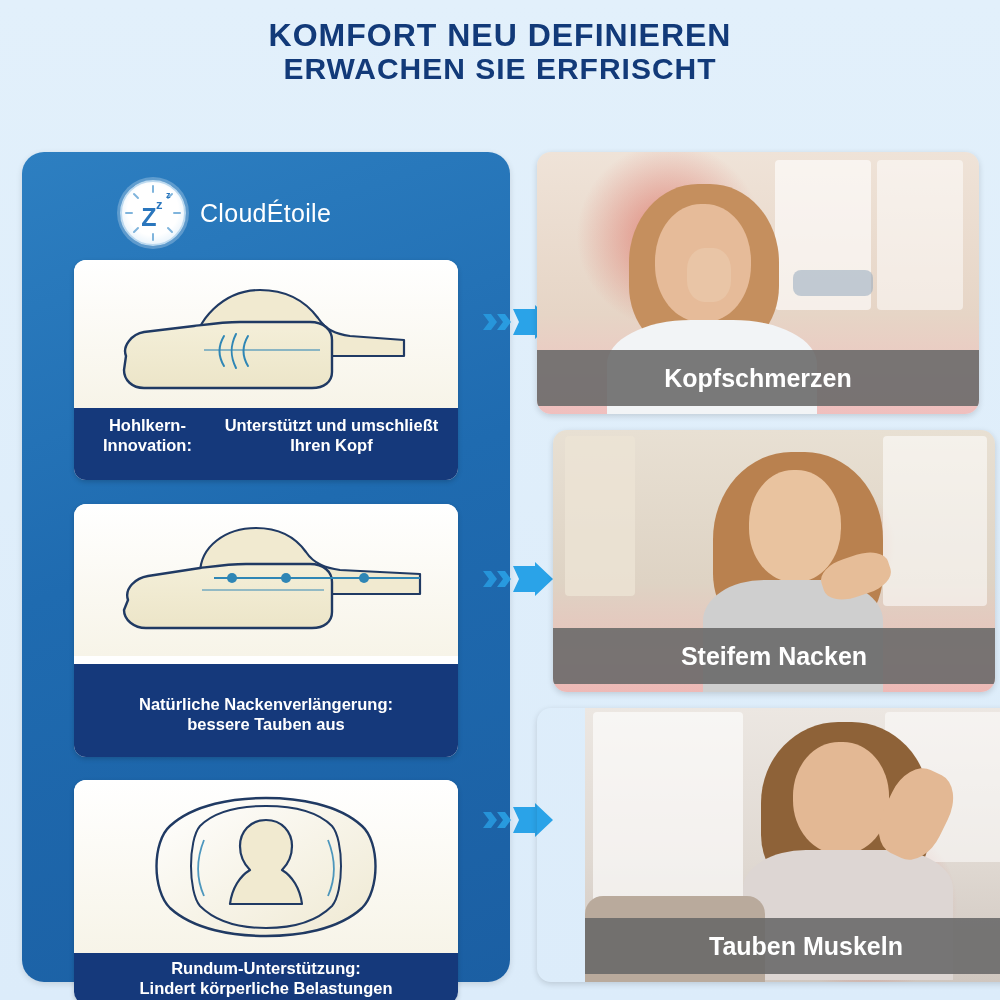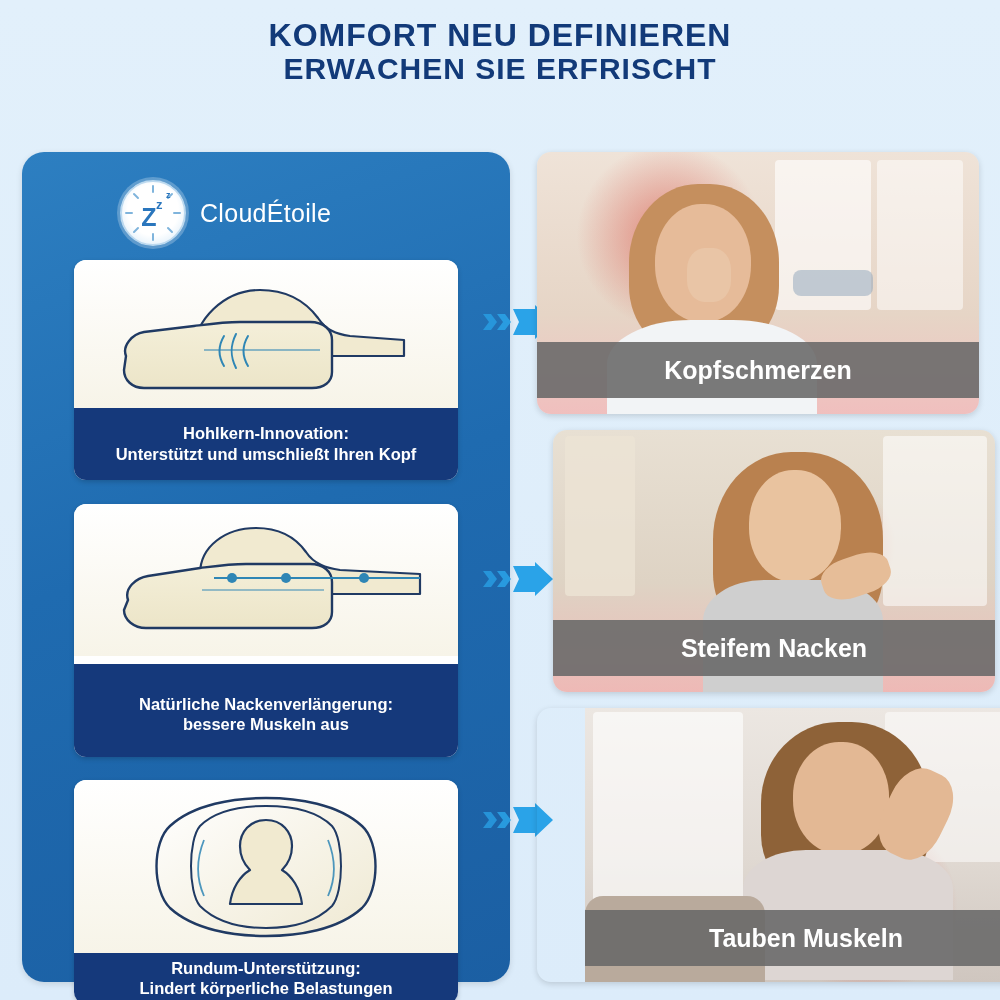--- a/index.html
+++ b/index.html
@@ -133,21 +133,21 @@
     background: #15397b;
     color: #ffffff;
     font-size: 16.5px;
     font-weight: bold;
     text-align: center;
     line-height: 1.24;
     padding: 7px 8px 8px 8px;
     box-sizing: border-box;
     width: 100%;
   }
-  .feature-card.c1 .fc-caption { height: 72px; display:flex; flex-direction:column; justify-content:center;}
+  .feature-card.c1 .fc-caption { height: 72px; display:flex; flex-direction:row; justify-content:center;}
   .feature-card.c2 .fc-caption { height: 101px; display:flex; flex-direction:column; justify-content:center;margin-top:8px;}
   .feature-card.c3 .fc-caption { height: 51px; display:flex; flex-direction:column; justify-content:center;}
 
   
   .arrow {
     position: absolute;
     width: 72px;
     height: 34px;
   }
   .arrow.a1 { left: 483px; top: 305px; }
@@ -169,21 +169,21 @@
 
   .rc-photo {
     position: relative;
     width: 100%;
     height: 100%;
     overflow: hidden;
   }
   .rc-label {
     position: absolute;
     left: 0;
-    bottom: 16px;
+    bottom: 8px;
     width: 100%;
     height: 56px;
     background: rgba(104,104,104,0.88);
     color: #ffffff;
     font-size: 25px;
     font-weight: bold;
     display: flex;
     align-items: center;
     justify-content: center;
     box-sizing: border-box;
@@ -299,21 +299,21 @@
           <g fill="#2f86b5">
             <circle cx="158" cy="74" r="5"></circle>
             <circle cx="212" cy="74" r="5"></circle>
             <circle cx="290" cy="74" r="5"></circle>
           </g>
           <path d="M128 86 L250 86" stroke="#2f86b5" stroke-width="1.5" opacity="0.65" fill="none"></path>
         </svg>
       </div>
       <div class="fc-caption">
         <div>Natürliche Nackenverlängerung:</div>
-        <div>bessere Muskeln aus</div>
+        <div>bessere Tauben aus</div>
       </div>
     </div>
 
     <div class="feature-card c3">
       <div class="fc-art">
         <svg width="384" height="173" viewBox="0 0 384 173">
           <defs>
             <linearGradient id="cream3" x1="0" y1="0" x2="1" y2="1">
               <stop offset="0%" stop-color="#ffffff"></stop>
               <stop offset="100%" stop-color="#efe9d2"></stop>

